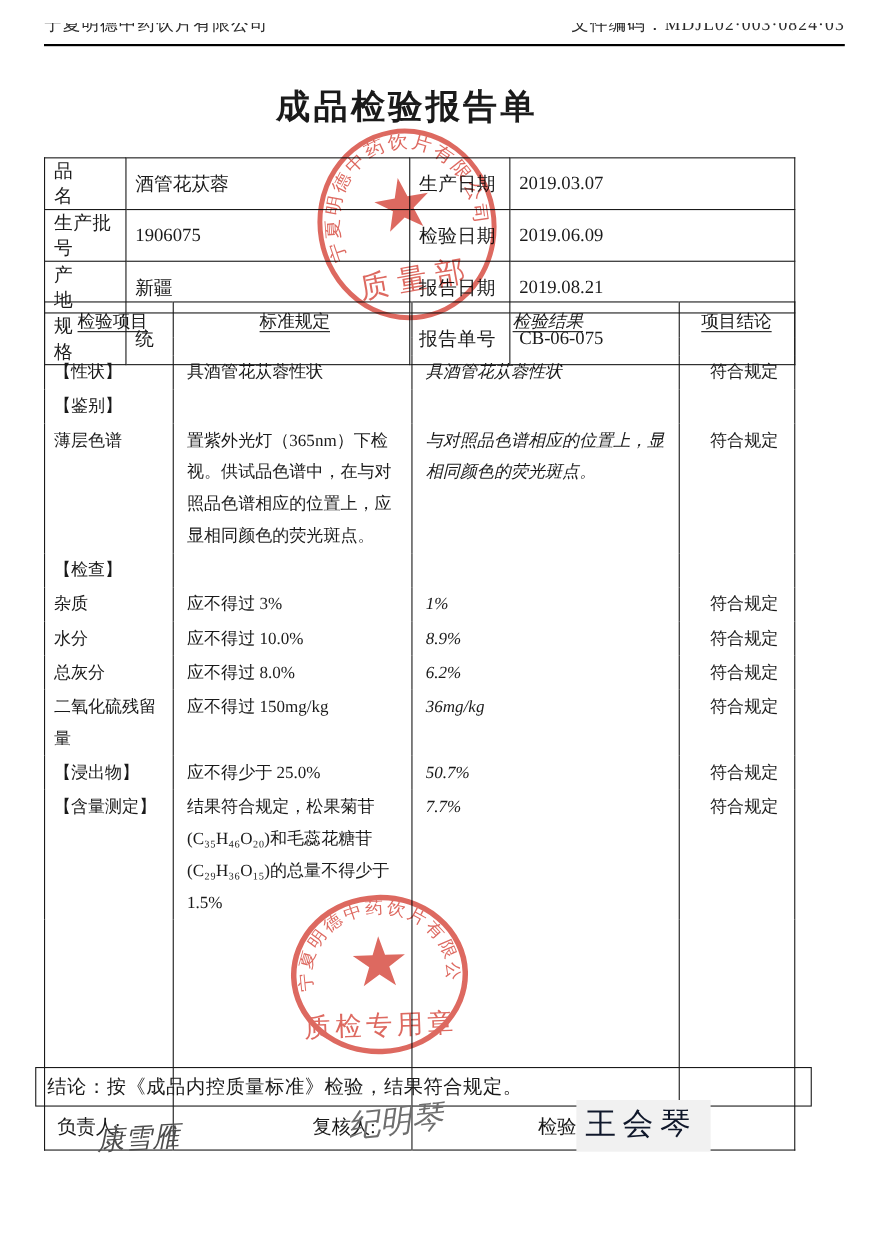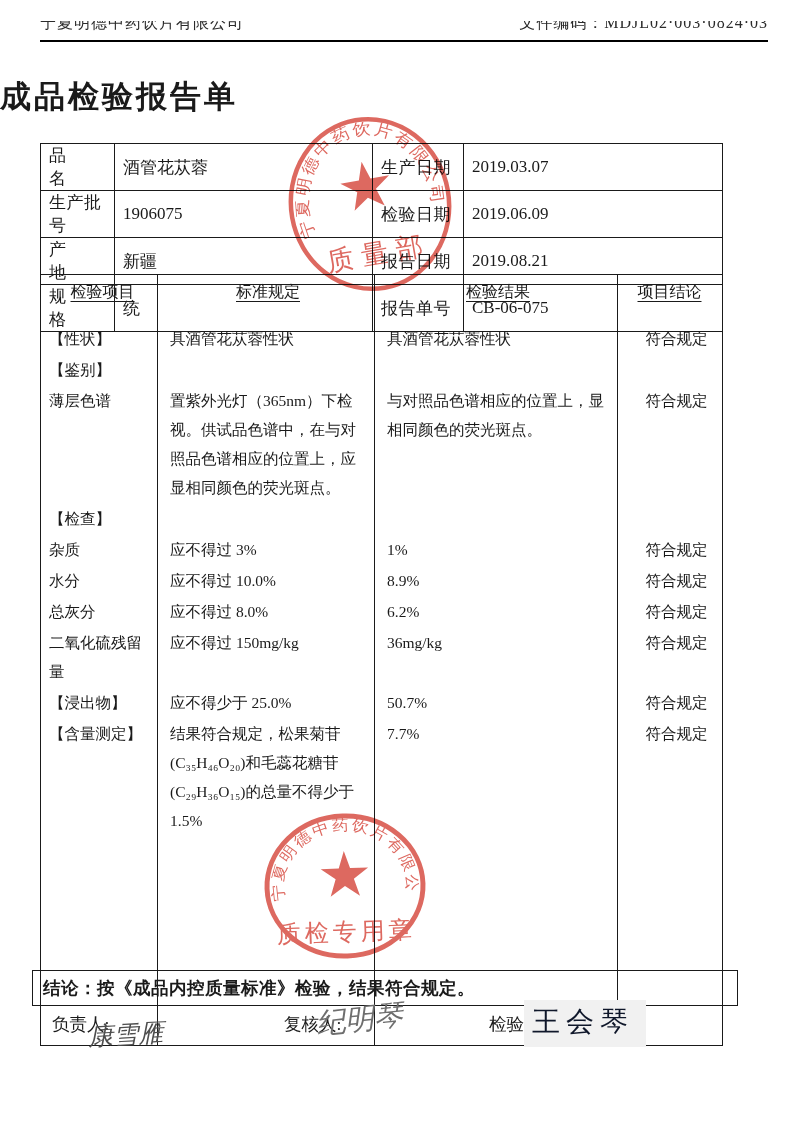--- a/index.html
+++ b/index.html
@@ -8,39 +8,39 @@
     font-family:"Liberation Serif","DejaVu Serif",serif;color:#1a1a1a;
     overflow:hidden;
   }
   
   .hdr-clip{position:absolute;top:21px;height:15px;overflow:hidden;}
   .hdr-clip span{display:block;font-size:16px;line-height:20px;margin-top:-8px;color:#2b2b2b;letter-spacing:1px;}
   #hdr-left{left:40px;}
   #hdr-right{right:32px;text-align:right;}
   #hdr-rule{position:absolute;left:40px;top:40px;width:728px;height:2px;background:#000;}
   
-  #title{position:absolute;left:0;top:76px;width:740px;text-align:left;
+  #title{position:absolute;left:0;top:76px;width:740px;text-align:center;
     font-size:31px;font-weight:700;letter-spacing:3px;}
   
   #info-table{position:absolute;left:40px;top:143px;border-collapse:collapse;table-layout:fixed;}
   #info-table td{border:1.6px solid #1a1a1a;height:31px;font-size:17px;padding:0 8px;vertical-align:middle;}
   #info-table .lbl{letter-spacing:0.5px;}
   
   #insp-table{position:absolute;left:40px;top:274px;border-collapse:collapse;table-layout:fixed;
     border:1.6px solid #1a1a1a;font-size:15.5px;}
   #insp-table th{font-size:16px;font-weight:400;text-align:center;vertical-align:middle;
     text-decoration:underline;text-underline-offset:4px;padding-top:4px;}
   #insp-table td{vertical-align:top;line-height:29px;white-space:pre-line;}
   #insp-table .c1{border-right:1.6px solid #1a1a1a;padding-left:8px;}
   #insp-table .c2{border-right:1.6px solid #1a1a1a;padding-left:12px;padding-right:8px;}
-  #insp-table .c3{border-right:1.6px solid #1a1a1a;padding-left:12px;padding-right:8px;}
+  #insp-table .c3{border-right:1.6px solid #1a1a1a;padding-left:12px;padding-right:8px;font-style:italic;}
   #insp-table .c4{padding-left:14px;text-align:center;}
   
   #conclusion{position:absolute;left:32px;top:970px;width:694px;height:34px;
-    border:1.8px solid #1a1a1a;font-size:17.5px;font-weight:700;line-height:34px;padding-left:10px;
+    border:1.8px solid #1a1a1a;font-size:17.5px;font-weight:400;line-height:34px;padding-left:10px;
     box-sizing:content-box;letter-spacing:0.5px;}
   
   .sig-label{position:absolute;top:1012px;font-size:17.5px;margin-left:16px;}
   .sig{position:absolute;color:#4d4d4d;font-style:italic;white-space:nowrap;}
   #sig-1{left:88px;top:1018px;font-size:25px;transform:rotate(-3deg);}
   #sig-2{left:316px;top:1000px;font-size:29px;transform:rotate(-6deg);color:#6e6e6e;}
   #sig-3{left:524px;top:1000px;font-size:28px;font-style:normal;color:#0f172a;
     background:#f1f1f1;padding:3px 12px 6px 8px;letter-spacing:6px;}
   
   .stamp{position:absolute;mix-blend-mode:multiply;opacity:0.88;}

